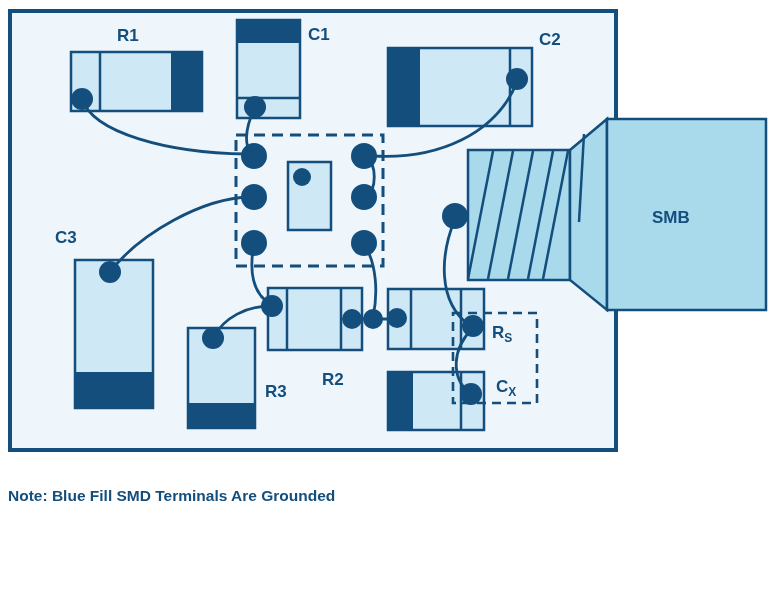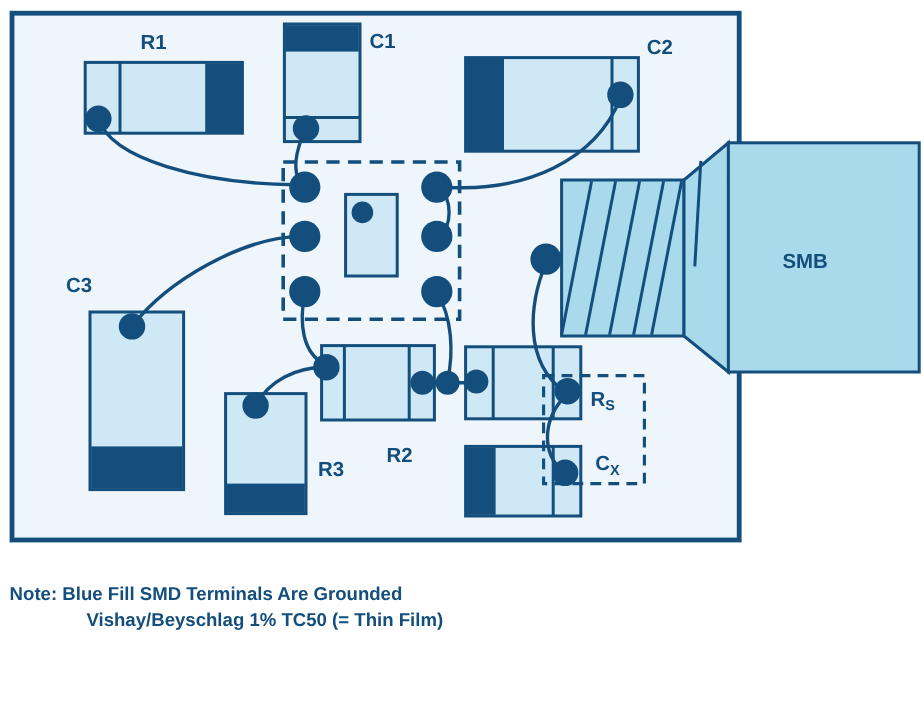--- a/index.html
+++ b/index.html
@@ -140,16 +140,15 @@
       <text class="lbl" x="55" y="243">C3</text>
       <text class="lbl" x="322" y="385">R2</text>
       <text class="lbl" x="265" y="397">R3</text>
       <text class="lbl" x="492" y="338"><tspan>R</tspan><tspan class="lbl-sub" dy="4">S</tspan></text>
       <text class="lbl" x="496" y="392"><tspan>C</tspan><tspan class="lbl-sub" dy="4">X</tspan></text>
     </g>
   </svg>
 
   <div class="notes">
     <div>Note: Blue Fill SMD Terminals Are Grounded</div>
-    <div class="indent">Vishay/Beyschlag 1% TC50 (= Thin Film)</div>
   </div>
 
 </div>
 
 </body></html>

